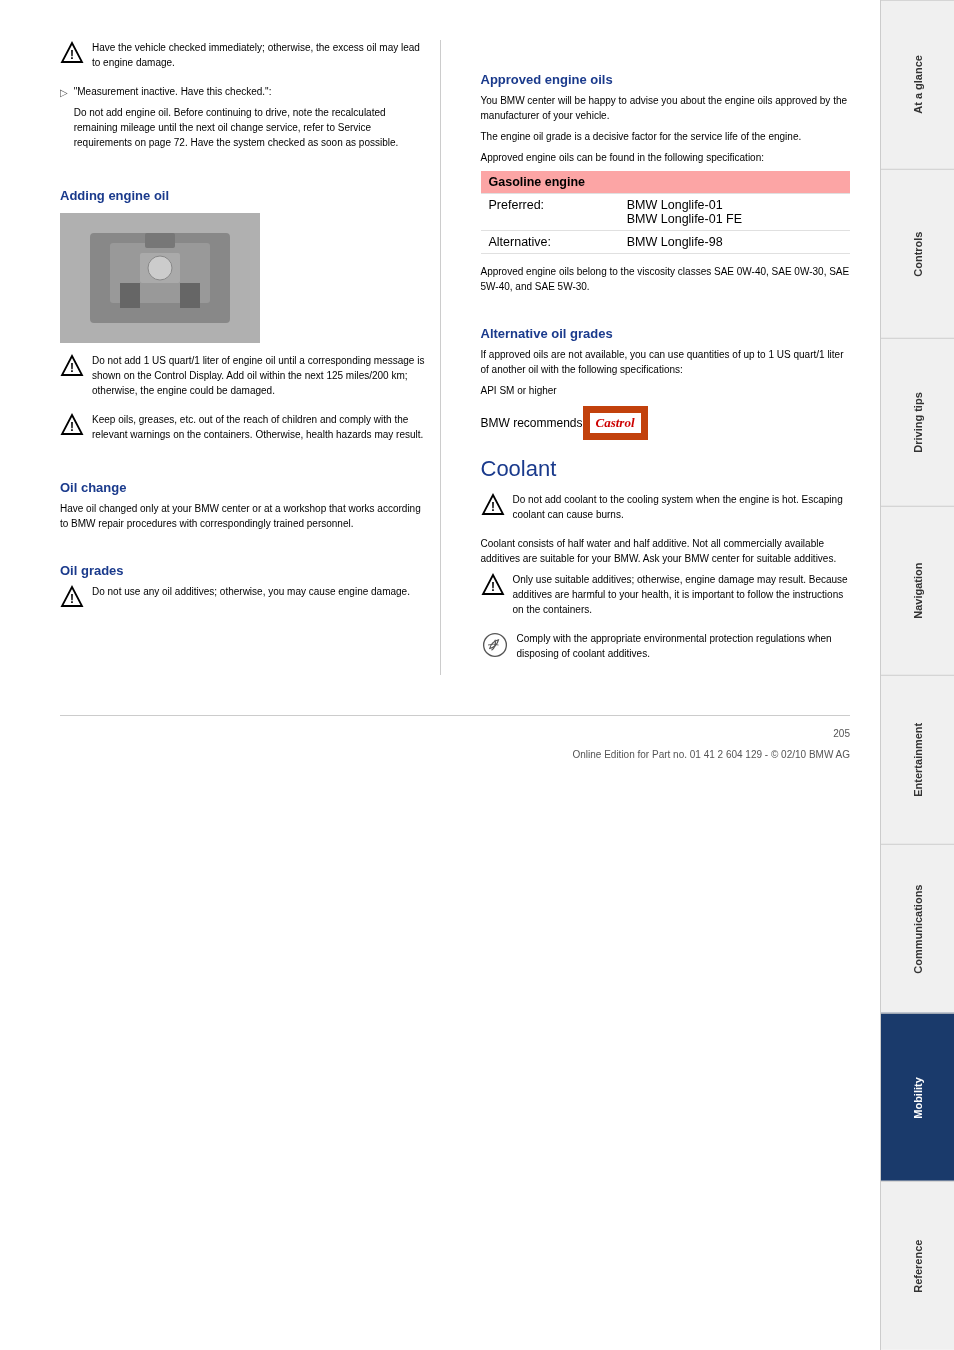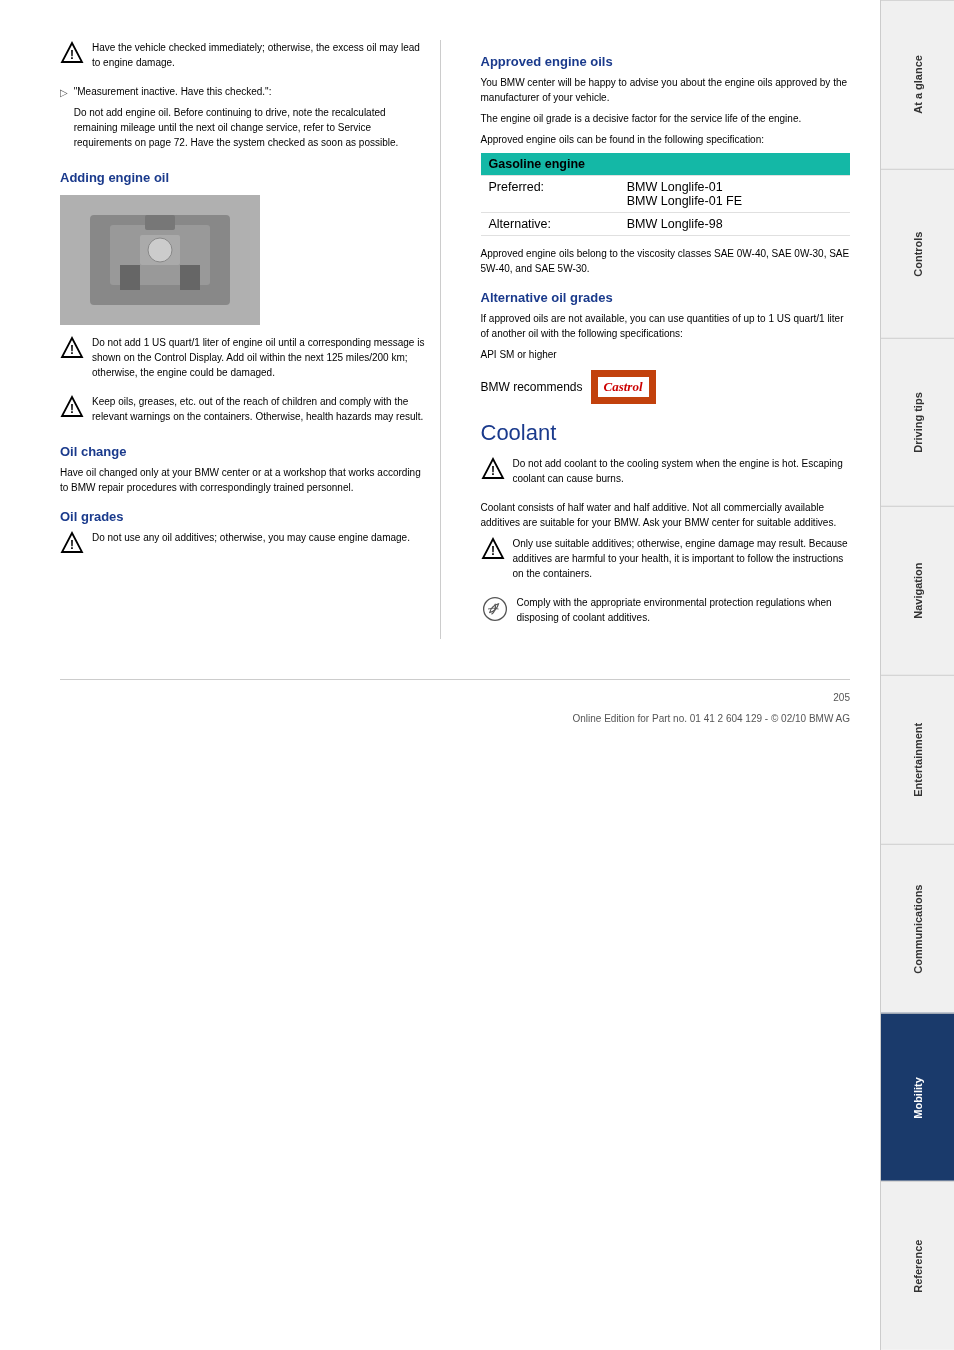--- a/index.html
+++ b/index.html
@@ -62,21 +62,21 @@
     .col-right {
       flex: 1;
       padding-left: 10px;
     }
 
     h2.section-heading {
       color: #1a3a8c;
       font-size: 13px;
       font-weight: bold;
       margin-bottom: 6px;
-      margin-top: 14px;
+      margin-top: 32px;
     }
 
     h1.big-heading {
       color: #1a3a8c;
       font-size: 22px;
       font-weight: normal;
       margin-bottom: 10px;
       margin-top: 16px;
       border-top: none;
     }
@@ -137,35 +137,34 @@
     }
 
     .table-oils {
       width: 100%;
       border-collapse: collapse;
       margin-bottom: 10px;
       font-size: 12.5px;
     }
 
     .table-oils tr.header-row td {
-      background: #14b8a6;
+      background: #fca5a5;
       padding: 4px 8px;
       font-weight: bold;
     }
 
     .table-oils tr td {
       padding: 4px 8px;
       vertical-align: top;
       border-bottom: 1px solid #e0e0e0;
     }
 
     .bmw-recommends {
       display: flex;
       align-items: center;
-      gap: 8px;
       margin-top: 8px;
       font-size: 12px;
     }
 
     .castrol-logo {
       font-style: italic;
       font-weight: bold;
       color: #cc0000;
       font-family: serif;
       border: 7px solid #c2410c;

